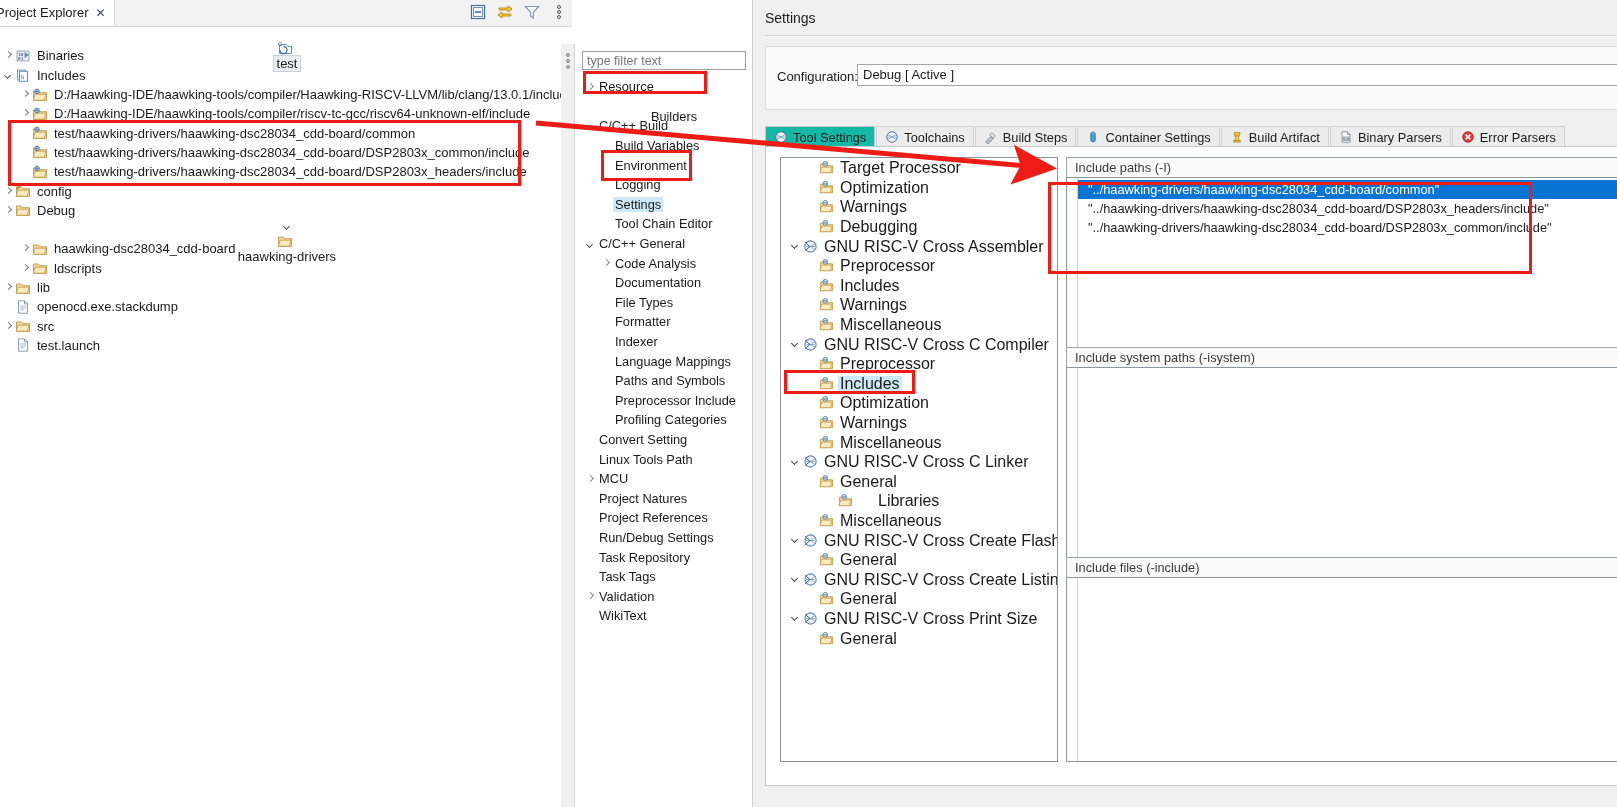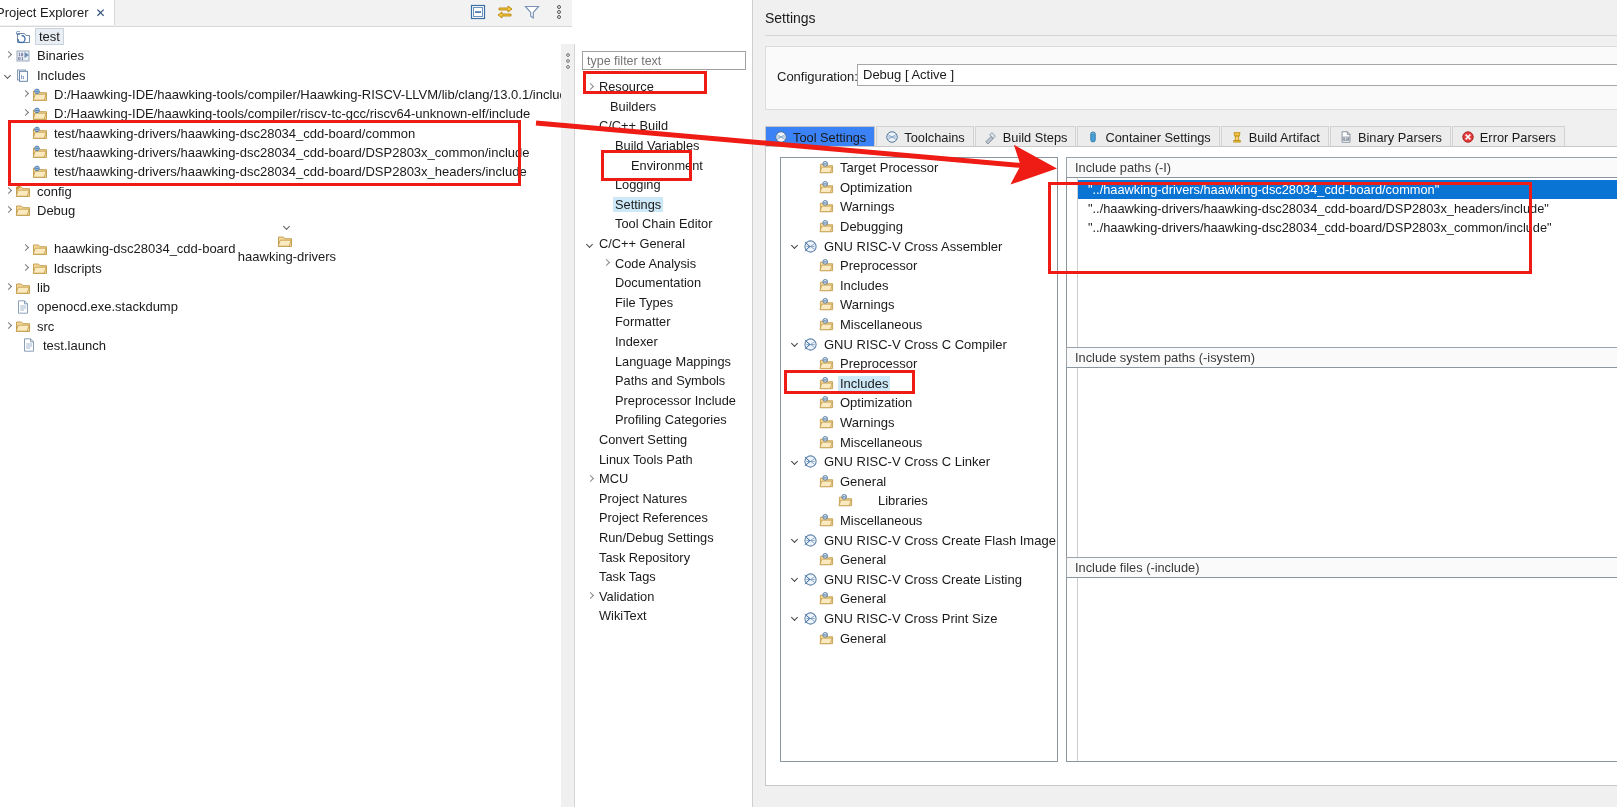--- a/index.html
+++ b/index.html
@@ -56,28 +56,28 @@
   #title-rule{position:absolute;left:12px;top:35px;width:853px;height:1px;background:#d4d4d4;}
   #cfggroup{position:absolute;left:12px;top:46px;width:1605px;height:64px;
      border:1px solid #dcdcdc;background:#fafafa;box-sizing:border-box;}
   #cfglabel{position:absolute;left:24px;top:69px;font-size:13px;color:#1a1a1a;}
   #cfgcombo{position:absolute;left:104px;top:64px;width:1500px;height:22px;box-sizing:border-box;
      border:1px solid #a6a6a6;background:#ffffff;font-size:13px;padding:2px 5px;color:#1a1a1a;}
 
   #tabbar{position:absolute;left:12px;top:125px;width:1605px;height:22px;display:flex;align-items:flex-end;}
   .ptab{height:21px;display:flex;align-items:center;gap:5px;padding:0 8px;box-sizing:border-box;
      font-size:12.8px;color:#1a1a1a;background:#ececec;border:1px solid #d2d2d2;border-bottom:none;margin-right:1px;}
-  .ptab.active{background:#3b82f6;border-color:#c6c6c6;}
+  .ptab.active{background:#14b8a6;border-color:#c6c6c6;}
   .tabico{width:14px;height:14px;display:block;flex:0 0 14px;}
 
   #body{position:absolute;left:12px;top:146px;width:1605px;height:640px;background:#ffffff;
      border:1px solid #c9c9c9;box-sizing:border-box;}
   #toolpane{position:absolute;left:14px;top:10px;width:278px;height:605px;
      border:1px solid #8a96a0;background:#ffffff;box-sizing:border-box;overflow:hidden;}
-  .ttrow{position:relative;height:19.6px;display:flex;align-items:center;white-space:nowrap;font-size:13px;}
+  .ttrow{position:relative;height:19.6px;display:flex;align-items:center;white-space:nowrap;font-size:16px;}
   .ttw{display:inline-block;width:14px;height:14px;flex:0 0 14px;position:relative;}
   .ttw.arr-d::before{content:"";position:absolute;left:3px;top:4px;width:4px;height:4px;
      border-right:1.5px solid #404040;border-bottom:1.5px solid #404040;transform:rotate(45deg);}
   .ttico{width:15px;height:15px;flex:0 0 15px;margin-right:4px;display:block;}
   .ttlabel{line-height:15px;padding:0 2px;}
   .ttrow.tsel .ttlabel{background:#cde8f6;}
 
   .field{position:absolute;box-sizing:border-box;}
   .fieldhdr{height:20px;background:#fafafa;border:1px solid #9aa4ad;border-bottom:none;
      font-size:12.8px;color:#3a3a3a;display:flex;align-items:center;padding-left:8px;box-sizing:border-box;}
@@ -115,21 +115,21 @@
           <path d="M2.5 3.5 H15.5 L10.3 9.4 V15 L7.7 13.3 V9.4 Z" fill="#ffffff" stroke="#7a93b5" stroke-width="1.2"></path>
         </svg>
         <svg class="tool-ic" viewBox="0 0 18 18">
           <circle cx="9" cy="4" r="1.5" fill="none" stroke="#555" stroke-width="1"></circle>
           <circle cx="9" cy="9" r="1.5" fill="none" stroke="#555" stroke-width="1"></circle>
           <circle cx="9" cy="14" r="1.5" fill="none" stroke="#555" stroke-width="1"></circle>
         </svg>
       </div>
     </div>
     <div id="tree">
-        <div class="trow sel" style="padding-left: 2px;">
+        <div class="trow sel" style="padding-left: 2px; flex-direction: column;">
           <span class="tw "></span>
           <svg viewBox="0 0 16 16" class="ticon">
             <path d="M2.5 4.5 h7 l1.5 2 h3.5 v7 h-12 z" fill="#fff" stroke="#6f8caa" stroke-width="1"></path>
             <text x="1" y="6" font-size="6" fill="#1a4fa0" font-family="sans-serif">C</text>
             <path d="M3 10 a3.5 3.5 0 1 0 3.5 -3.5" fill="none" stroke="#3d6ea8" stroke-width="1.3"></path>
           </svg>
           <span class="tlabel">test</span>
         </div>
         <div class="trow" style="padding-left: 2px;">
           <span class="tw arr-r"></span>
@@ -259,21 +259,21 @@
           <span class="tlabel">openocd.exe.stackdump</span>
         </div>
         <div class="trow" style="padding-left: 2px;">
           <span class="tw arr-r"></span>
           <svg viewBox="0 0 16 16" class="ticon">
             <path d="M1.5 4 h5 l1.3 1.7 h6.7 v7.8 h-13 z" fill="#f6d79a" stroke="#bf9a47" stroke-width="0.9"></path>
             <path d="M3.2 7.2 h11 l-2 6 h-11 z" fill="#fbe9c0" stroke="#bf9a47" stroke-width="0.8"></path>
           </svg>
           <span class="tlabel">src</span>
         </div>
-        <div class="trow" style="padding-left: 8px;">
+        <div class="trow" style="padding-left: 2px;">
           <span class="tw "></span>
           <svg viewBox="0 0 16 16" class="ticon">
             <path d="M3.5 1.8 h6 l3 3 v9.4 h-9 z" fill="#ffffff" stroke="#7d93ad" stroke-width="0.9"></path>
             <path d="M9.5 1.8 v3 h3" fill="none" stroke="#7d93ad" stroke-width="0.9"></path>
             <path d="M5.2 7 h6 M5.2 9 h6 M5.2 11 h4" stroke="#8aa5c4" stroke-width="0.8"></path>
           </svg>
           <span class="tlabel">test.launch</span>
         </div>
       </div>
   </div>
@@ -285,33 +285,33 @@
         <circle cx="3" cy="9" r="1.4" fill="none" stroke="#666" stroke-width="0.9"></circle>
         <circle cx="3" cy="15" r="1.4" fill="none" stroke="#666" stroke-width="0.9"></circle>
       </svg>
     </div>
     <input id="filterbox" type="text" placeholder="type filter text" style="">
     <div id="ptree">
         <div class="prow" style="padding-left: 11px;">
           <span class="pw arr-r"></span>
           <span class="plabel">Resource</span>
         </div>
-        <div class="prow" style="padding-left: 22px;">
+        <div class="prow" style="padding-left: 22px; flex-direction: column;">
           <span class="pw "></span>
           <span class="plabel">Builders</span>
         </div>
         <div class="prow" style="padding-left: 11px;">
           <span class="pw arr-d"></span>
           <span class="plabel">C/C++ Build</span>
         </div>
         <div class="prow" style="padding-left: 27px;">
           <span class="pw "></span>
           <span class="plabel">Build Variables</span>
         </div>
-        <div class="prow" style="padding-left: 43px;">
+        <div class="prow" style="padding-left: 27px;">
           <span class="pw "></span>
           <span class="plabel">Environment</span>
         </div>
         <div class="prow" style="padding-left: 27px;">
           <span class="pw "></span>
           <span class="plabel">Logging</span>
         </div>
         <div class="prow psel" style="padding-left: 27px;">
           <span class="pw "></span>
           <span class="plabel">Settings</span>

